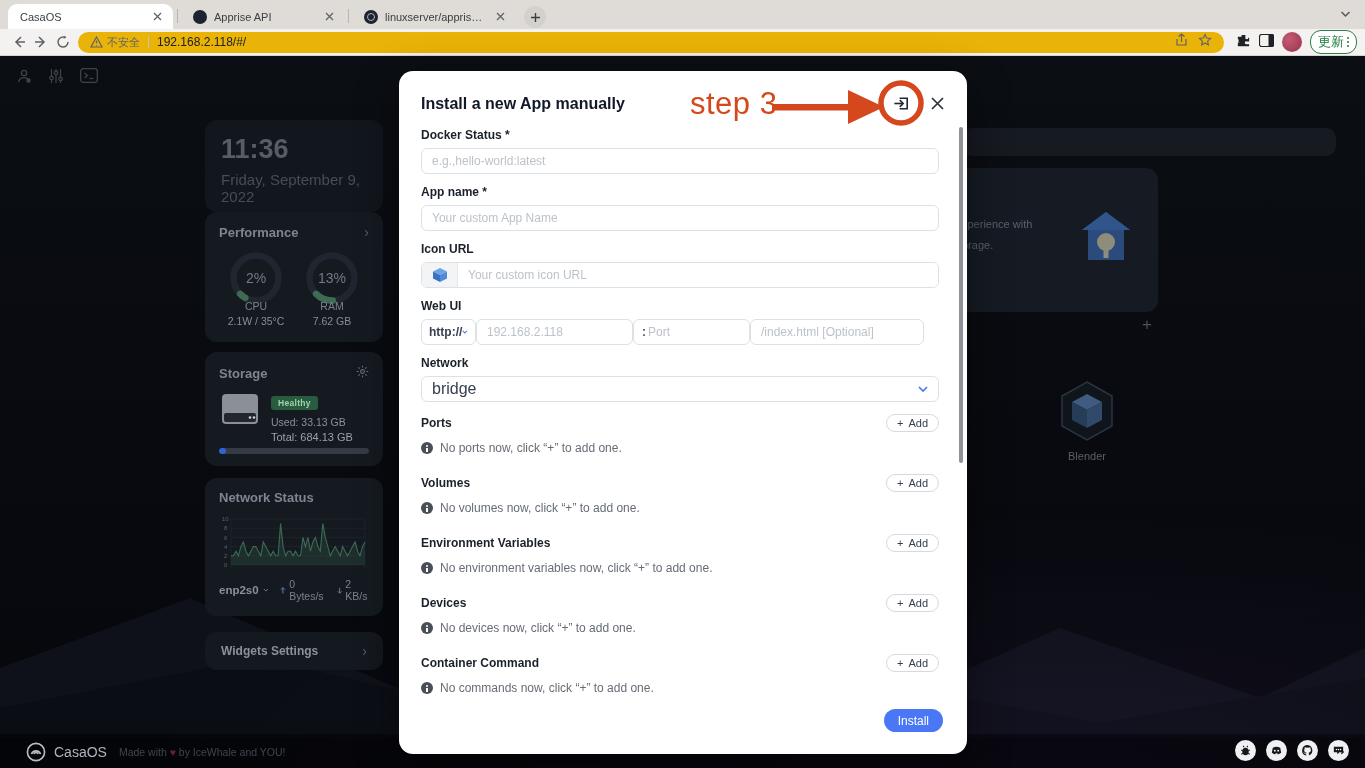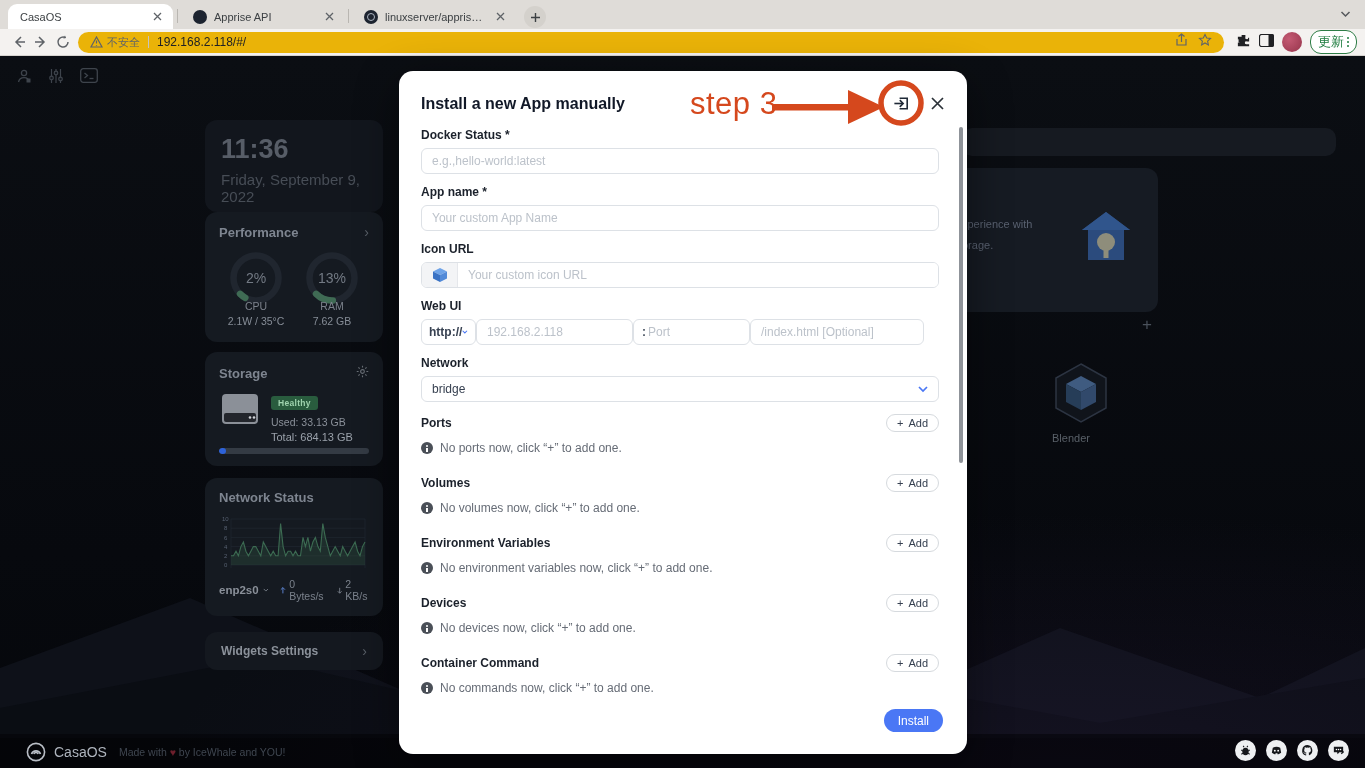--- a/index.html
+++ b/index.html
@@ -68,21 +68,21 @@
   .iface{font-weight:700;color:#8a9099;font-size:11.5px;}
   .netstat{display:flex;align-items:center;gap:3px;margin-left:8px;}
 
   .widgets-settings{left:205px;top:576px;width:178px;height:38px;background:#14181f;display:flex;align-items:center;justify-content:space-between;padding:0 16px;font-size:12px;color:#8b919a;font-weight:700;}
 
   .rt-band{left:962px;top:72px;width:374px;height:28px;background:#161a21;border-radius:10px;}
   .promo-card{left:958px;top:112px;width:200px;height:144px;background:#161b23;border-radius:0 12px 12px 0;padding:46px 0 0 4px;}
   .promo-line{font-size:11px;color:#596170;line-height:1.9;}
   .promo-house{position:absolute;top:42px;left:120px;}
   .plus-glyph{position:absolute;left:1142px;top:259px;color:#4a515b;font-size:17px;}
-  .blender{position:absolute;left:1052px;top:306px;width:70px;}
+  .blender{position:absolute;left:1052px;top:324px;width:70px;text-align:center;}
   .blender-label{font-size:11px;color:#596068;margin-top:4px;}
 
   .foot-strip{position:absolute;left:0;bottom:0;width:100%;height:34px;background:rgba(3,4,7,.55);}
   .brand{position:absolute;left:26px;bottom:6px;display:flex;align-items:center;gap:8px;}
   .brand-name{font-size:14px;color:#aeb4bd;}
   .tagline{font-size:10.5px;color:#3f4650;margin-left:4px;}
   .tagline .heart{color:#6d1f2c;}
   .socials{position:absolute;right:16px;bottom:7px;display:flex;gap:10px;}
   .soc{width:21px;height:21px;border-radius:50%;background:#eef0f2;display:flex;align-items:center;justify-content:center;}
 
@@ -101,21 +101,21 @@
   .icon-wrap input{flex:1;border:none;height:24px;font-size:12px;padding:0 10px;outline:none;color:#374151;}
   .icon-wrap input::placeholder{color:#bcc2ca;}
   .weburow{display:flex;}
   .scheme{width:55px;height:26px;border:1px solid #dde1e6;border-radius:6px;display:flex;align-items:center;justify-content:space-between;padding:0 7px;font-size:12px;font-weight:700;color:#374151;}
   .w-host{width:157px;}
   .portbox{width:117px;height:26px;border:1px solid #dde1e6;border-radius:6px;display:flex;align-items:center;padding:0 8px;}
   .portbox .pfx{font-size:12px;color:#4b5563;font-weight:700;}
   .portbox input{border:none;outline:none;width:100%;font-size:12px;padding:0 2px;color:#374151;}
   .portbox input::placeholder{color:#bcc2ca;}
   .w-path{width:174px;}
-  .selrow{height:26px;border:1px solid #dde1e6;border-radius:6px;display:flex;align-items:center;justify-content:space-between;padding:0 10px;font-size:12px;color:#374151;}
+  .selrow{height:26px;border:1px solid #dde1e6;border-radius:6px;display:flex;align-items:center;justify-content:space-between;padding:0 10px;font-size:16px;color:#374151;}
   .sec{margin-top:19px;}
   .sec.firstsec{margin-top:12px;}
   .sec-head{display:flex;align-items:center;justify-content:space-between;height:18px;}
   .sec-label{font-size:12px;font-weight:700;color:#1b212b;}
   .add-btn{display:flex;align-items:center;gap:5px;border:1px solid #d6dade;background:#fff;border-radius:10px;height:18px;padding:0 10px;font-size:11px;color:#374151;cursor:pointer;}
   .sec-empty{display:flex;align-items:center;gap:7px;margin-top:9px;font-size:12px;color:#666c76;}
   .info-ic{width:12px;height:12px;border-radius:50%;background:#4a4f57;position:relative;flex:0 0 auto;}
   .info-ic::before{content:"";position:absolute;left:5px;top:2.5px;width:2px;height:2px;background:#fff;border-radius:50%;}
   .info-ic::after{content:"";position:absolute;left:5px;top:5.5px;width:2px;height:4px;background:#fff;}
   .install-btn{position:absolute;right:24px;bottom:22px;height:23px;padding:0 14px;background:#4a77f5;color:#fff;border:none;border-radius:12px;font-size:12px;cursor:pointer;}

